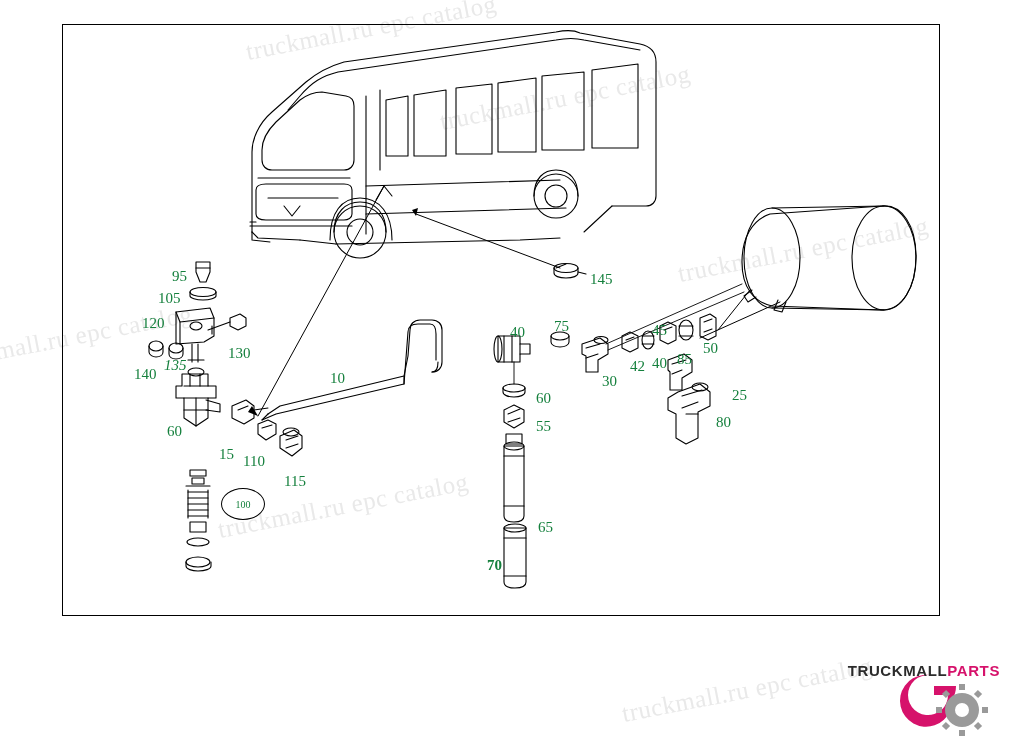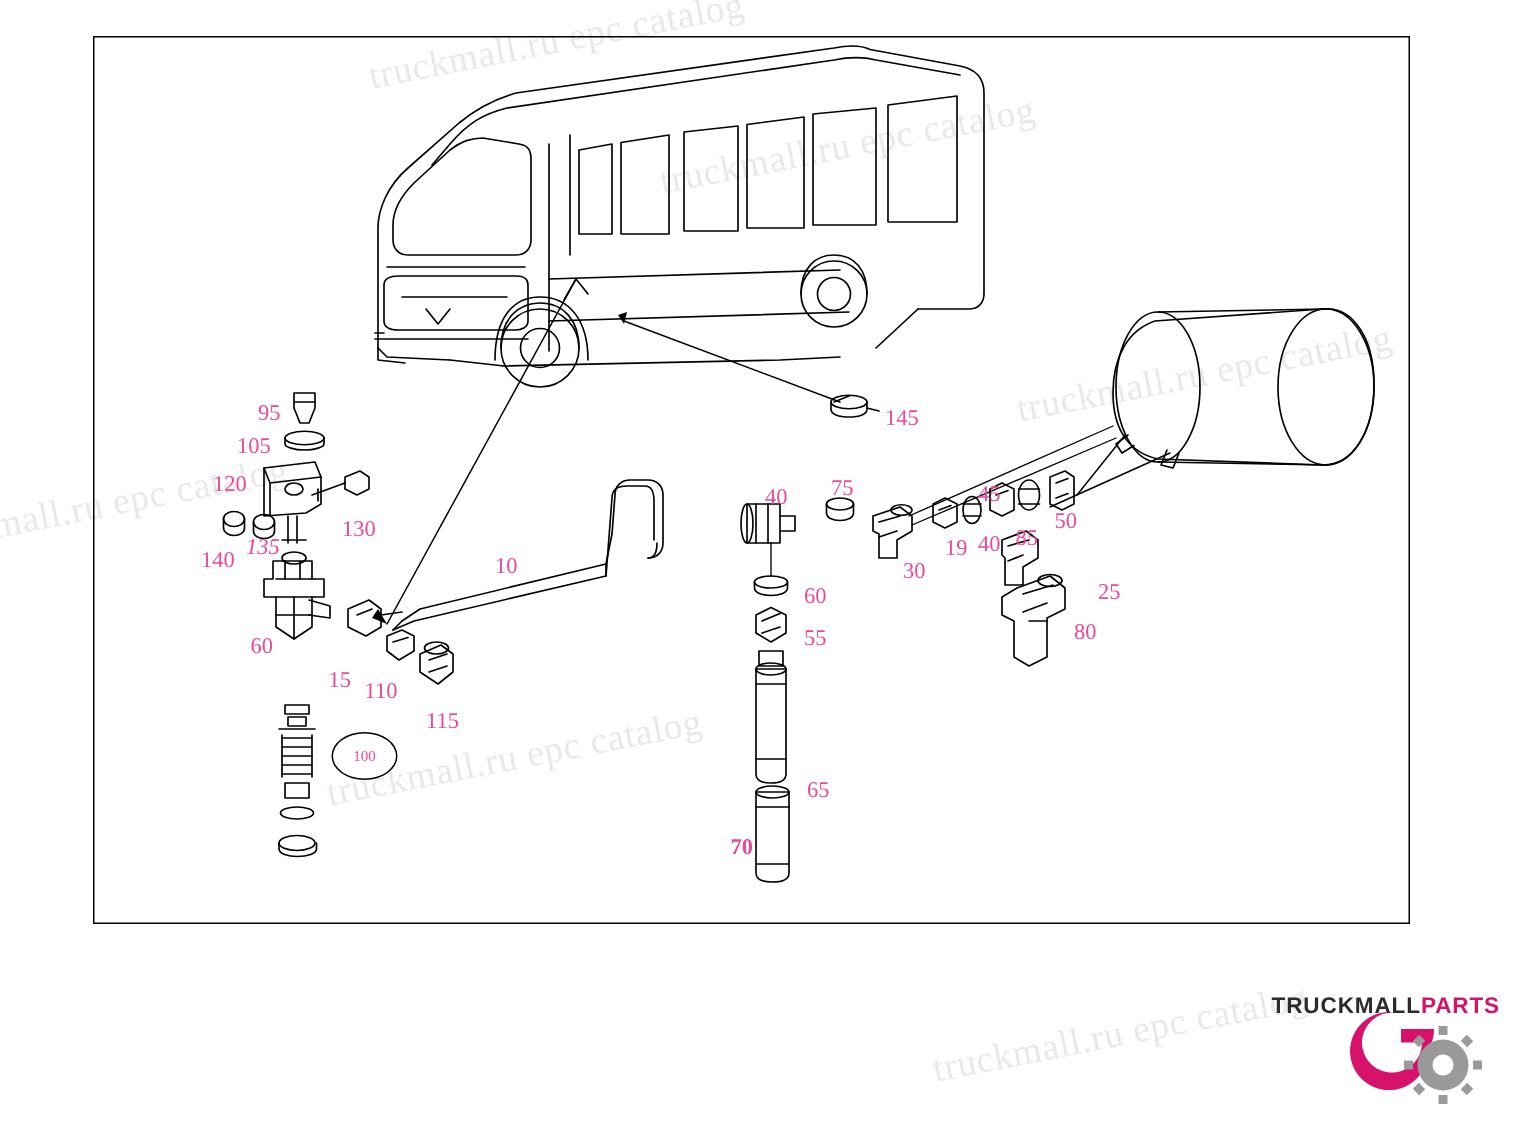--- a/index.html
+++ b/index.html
@@ -43,21 +43,21 @@
     font-size: 25px;
     font-family: "Liberation Serif", serif;
     white-space: nowrap;
     user-select: none;
     letter-spacing: 0.5px;
   }
   .callout {
     position: absolute;
     font-family: "Liberation Serif", serif;
     font-size: 15px;
-    color: #ec4899;
+    color: #15803d;
     white-space: nowrap;
   }
   .callout.circled {
     width: 42px;
     height: 30px;
     border-radius: 50%;
     border: 1.4px solid #000;
     display: flex;
     align-items: center;
     justify-content: center;
@@ -318,21 +318,21 @@
       <div class="callout" style="left: 243px; top: 453px;">110</div>
       <div class="callout" style="left: 284px; top: 473px;">115</div>
       <div class="callout circled" style="left: 221px; top: 488px;">100</div>
       <div class="callout" style="left: 330px; top: 370px;">10</div>
       <div class="callout" style="left: 590px; top: 271px;">145</div>
       <div class="callout" style="left: 510px; top: 324px;">40</div>
       <div class="callout" style="left: 554px; top: 318px;">75</div>
       <div class="callout" style="left: 652px; top: 322px;">45</div>
       <div class="callout" style="left: 703px; top: 340px;">50</div>
       <div class="callout" style="left: 677px; top: 351px;">85</div>
-      <div class="callout" style="left: 630px; top: 358px;">19</div>
+      <div class="callout" style="left: 630px; top: 358px;">42</div>
       <div class="callout" style="left: 652px; top: 355px;">40</div>
       <div class="callout" style="left: 602px; top: 373px;">30</div>
       <div class="callout" style="left: 708px; top: 387px; margin-left: 24px;">25</div>
       <div class="callout" style="left: 716px; top: 414px;">80</div>
       <div class="callout" style="left: 536px; top: 390px;">60</div>
       <div class="callout" style="left: 536px; top: 418px;">55</div>
       <div class="callout" style="left: 538px; top: 503px; margin-top: 16px;">65</div>
       <div class="callout" style="left: 487px; top: 557px; font-weight: bold;">70</div>
     </div>
 

